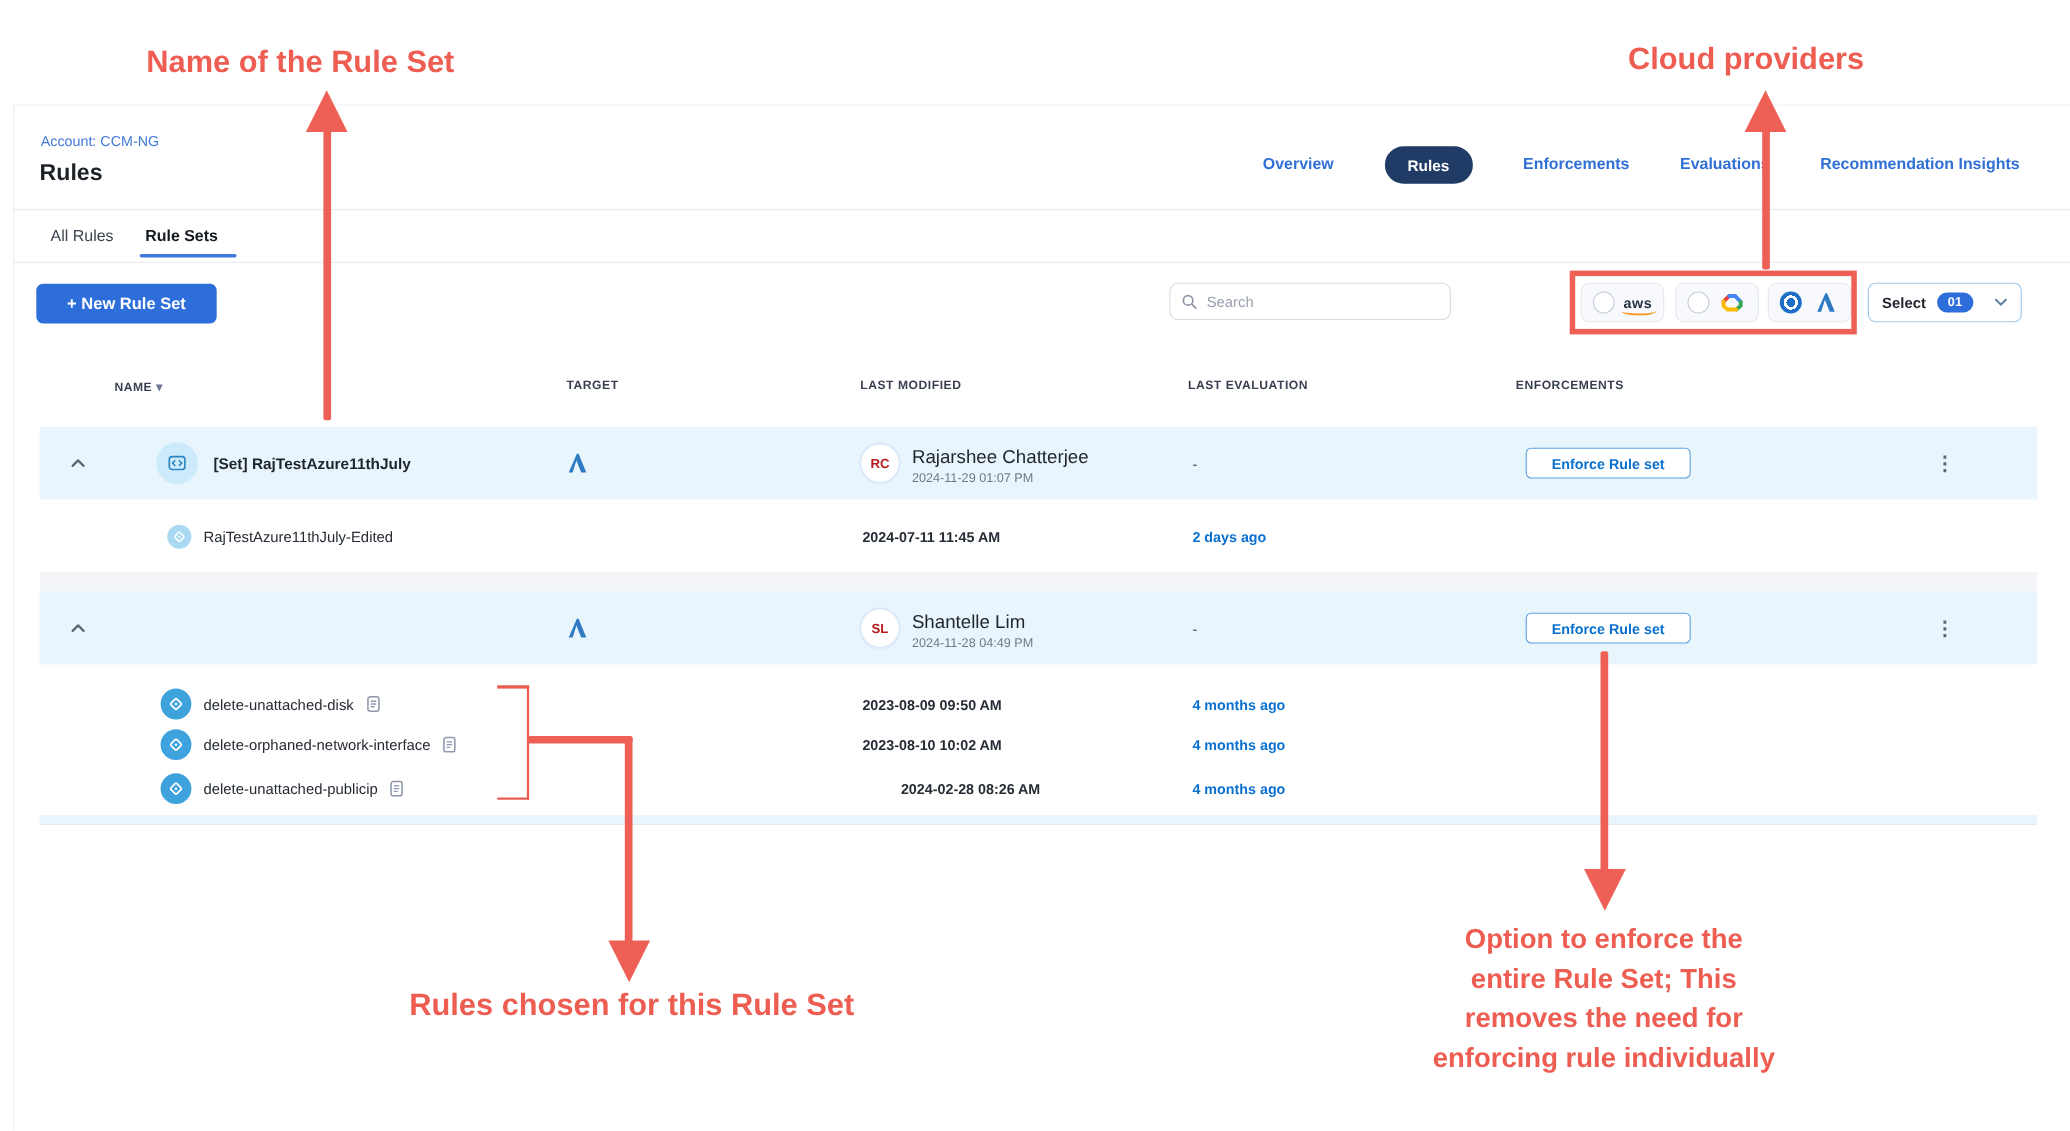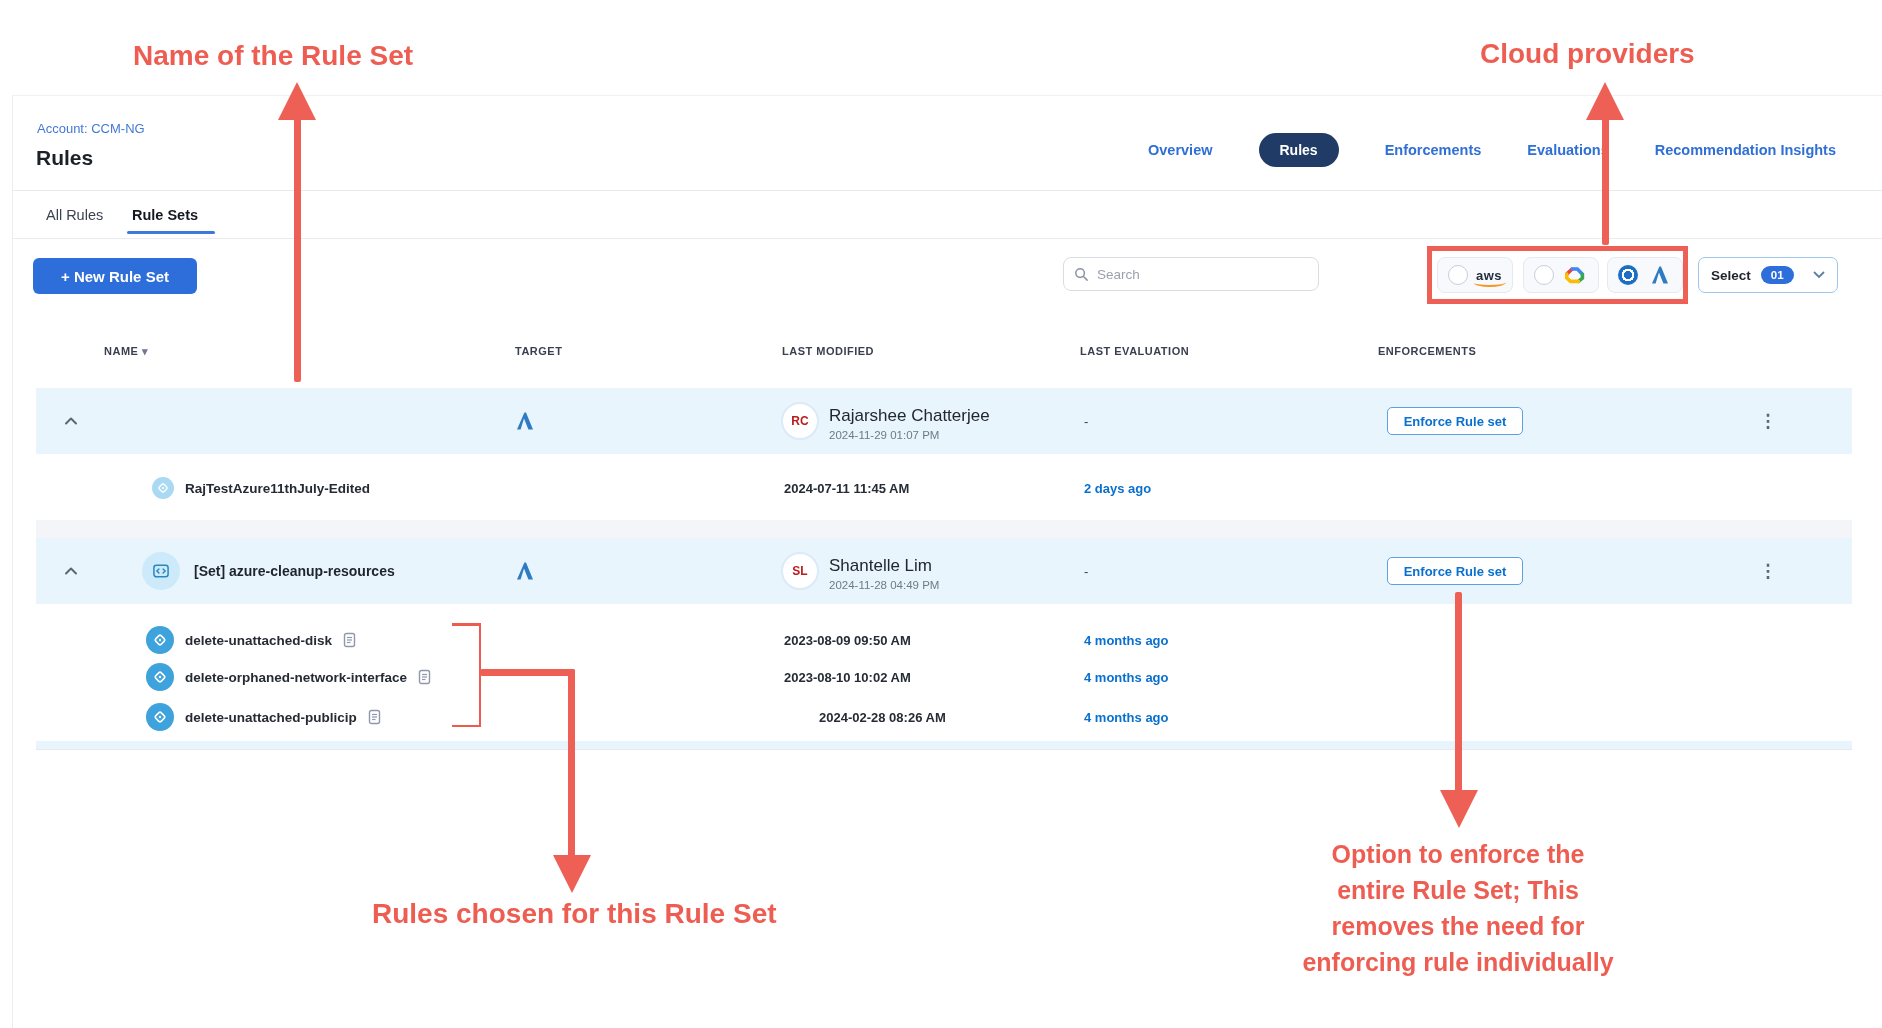--- a/index.html
+++ b/index.html
@@ -57,31 +57,31 @@
   .bottom-strip { left:36px; top:741px; width:1816px; height:9px; background:#e9f5fc; border-bottom:1px solid #e6e9ee; }
 
   .chev-btn { width:18px; height:18px; cursor:pointer; }
   .set-cell { display:flex; align-items:center; gap:14px; }
   .set-icon { width:38px; height:38px; border-radius:50%; background:#cdeafa; display:flex; align-items:center; justify-content:center; }
   .set-name { font-size:14px; font-weight:bold; color:#1f242c; white-space:nowrap; }
 
   .rule-cell { display:flex; align-items:center; gap:11px; }
   .rule-icon { width:28px; height:28px; border-radius:50%; background:#3ea2dc; display:flex; align-items:center; justify-content:center; }
   .rule-icon.lite { width:22px; height:22px; background:#a9d9f3; }
-  .rule-name { font-size:13.5px; font-weight:bold; color:#252a33; white-space:nowrap; }
+  .rule-name { font-size:13.5px; font-weight:normal; color:#252a33; white-space:nowrap; }
 
   .avatar { width:38px; height:38px; border-radius:50%; background:#fff; border:2px solid #dbe9f9;
             color:#b91c1c; font-size:12px; font-weight:bold; display:flex; align-items:center; justify-content:center; }
   .mod-name { font-size:17px; font-weight:normal; color:#22272f; white-space:nowrap; }
   .mod-date { font-size:11.5px; color:#707988; margin-top:3px; }
   .cell-date { font-size:13px; font-weight:600; color:#262c35; white-space:nowrap; }
   .cell-link { font-size:13px; font-weight:600; color:#0a70cf; cursor:pointer; white-space:nowrap; }
   .cell-dash { font-size:13px; color:#3a404a; }
 
-  .enforce-btn { width:136px; height:28px; background:#fff; border:1.5px solid #5d9fe0; border-radius:5px;
+  .enforce-btn { width:150px; height:28px; background:#fff; border:1.5px solid #5d9fe0; border-radius:5px;
                  color:#0a70cf; font-size:13px; font-weight:600; cursor:pointer; font-family:inherit; }
   .kebab { font-size:18px; font-weight:bold; color:#5f6672; cursor:pointer; line-height:18px; }
 
   
   .ann-text { color:#ee5d52; font-weight:bold; font-size:28px; white-space:nowrap; }
   .ann-text-sm { color:#ee5d52; font-weight:bold; font-size:25px; line-height:36px; text-align:center; }
   .shaft { position:absolute; width:7px; background:#ee6055; border-radius:2px; }
   .head-up { position:absolute; width:0; height:0; border-left:19px solid transparent; border-right:19px solid transparent;
              border-bottom:38px solid #ee6055; }
   .head-down { position:absolute; width:0; height:0; border-left:19px solid transparent; border-right:19px solid transparent;
@@ -160,20 +160,30 @@
   </div>
   <div class="abs th" style="left:515px;">TARGET</div>
   <div class="abs th" style="left:782px;text-align:right;">LAST MODIFIED</div>
   <div class="abs th" style="left:1080px;">LAST EVALUATION</div>
   <div class="abs th" style="left:1378px;">ENFORCEMENTS</div>
 
   <div class="abs row-set" style="top:388px;"></div>
   <svg class="abs chev-btn" style="left:62px; top:412px;" viewBox="0 0 18 18">
     <polyline points="4,11.5 9,6.5 14,11.5" fill="none" stroke="#5b6574" stroke-width="2" stroke-linecap="round" stroke-linejoin="round"></polyline>
   </svg>
+  <div class="abs set-cell" style="left:142px; top:402px;">
+    <span class="set-icon">
+      <svg width="20" height="20" viewBox="0 0 24 24">
+        <rect x="3.5" y="5" width="17" height="14" rx="3" fill="none" stroke="#2b86c2" stroke-width="1.8"></rect>
+        <path d="M9.5 9.5 L7 12 L9.5 14.5" fill="none" stroke="#2b86c2" stroke-width="1.7" stroke-linecap="round"></path>
+        <path d="M14.5 9.5 L17 12 L14.5 14.5" fill="none" stroke="#2b86c2" stroke-width="1.7" stroke-linecap="round"></path>
+      </svg>
+    </span>
+    <span class="set-name">[Set] RajTestAzure11thJuly</span>
+  </div>
   <svg class="abs" style="left:513px; top:409px;" width="24" height="24" viewBox="0 0 24 24">
     <path d="M4 20.5 L11.4 3.5 L13 3.5 L20 20.5 L15.4 20.5 L11 9.6 L7.6 20.5 Z" fill="#2e7bc4"></path>
   </svg>
   <div class="abs avatar" style="left:781px; top:402px;">RC</div>
   <div class="abs" style="left:829px; top:406px;">
     <div class="mod-name">Rajarshee Chatterjee</div>
     <div class="mod-date">2024-11-29 01:07 PM</div>
   </div>
   <div class="abs cell-dash" style="left:1084px; top:414px;">-</div>
   <button class="abs enforce-btn" style="left:1387px; top:407px;">Enforce Rule set</button>
@@ -190,30 +200,20 @@
   </div>
   <div class="abs cell-date" style="left:784px; top:481px;">2024-07-11 11:45 AM</div>
   <div class="abs cell-link" style="left:1084px; top:481px;">2 days ago</div>
 
   <div class="abs row-gap"></div>
 
   <div class="abs row-set" style="top:538px;"></div>
   <svg class="abs chev-btn" style="left:62px; top:562px;" viewBox="0 0 18 18">
     <polyline points="4,11.5 9,6.5 14,11.5" fill="none" stroke="#5b6574" stroke-width="2" stroke-linecap="round" stroke-linejoin="round"></polyline>
   </svg>
-  <div class="abs set-cell" style="left:142px; top:552px;">
-    <span class="set-icon">
-      <svg width="20" height="20" viewBox="0 0 24 24">
-        <rect x="3.5" y="5" width="17" height="14" rx="3" fill="none" stroke="#2b86c2" stroke-width="1.8"></rect>
-        <path d="M9.5 9.5 L7 12 L9.5 14.5" fill="none" stroke="#2b86c2" stroke-width="1.7" stroke-linecap="round"></path>
-        <path d="M14.5 9.5 L17 12 L14.5 14.5" fill="none" stroke="#2b86c2" stroke-width="1.7" stroke-linecap="round"></path>
-      </svg>
-    </span>
-    <span class="set-name">[Set] azure-cleanup-resources</span>
-  </div>
   <svg class="abs" style="left:513px; top:559px;" width="24" height="24" viewBox="0 0 24 24">
     <path d="M4 20.5 L11.4 3.5 L13 3.5 L20 20.5 L15.4 20.5 L11 9.6 L7.6 20.5 Z" fill="#2e7bc4"></path>
   </svg>
   <div class="abs avatar" style="left:781px; top:552px;">SL</div>
   <div class="abs" style="left:829px; top:556px;">
     <div class="mod-name">Shantelle Lim</div>
     <div class="mod-date">2024-11-28 04:49 PM</div>
   </div>
   <div class="abs cell-dash" style="left:1084px; top:564px;">-</div>
   <button class="abs enforce-btn" style="left:1387px; top:557px;">Enforce Rule set</button>

